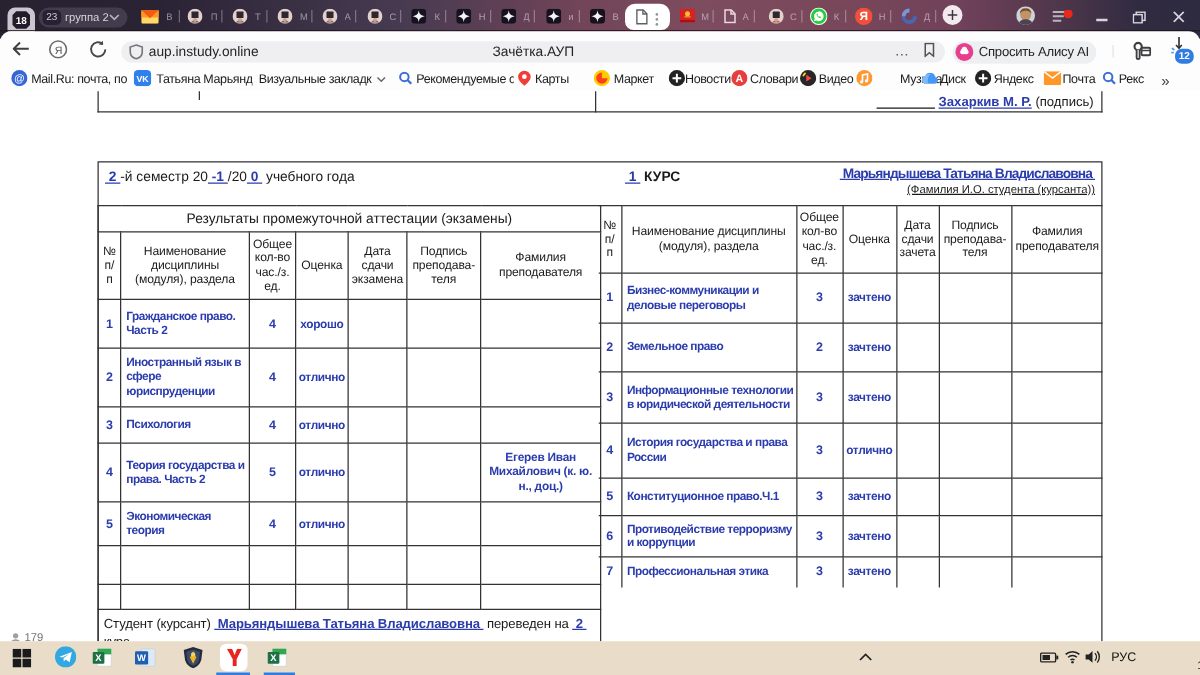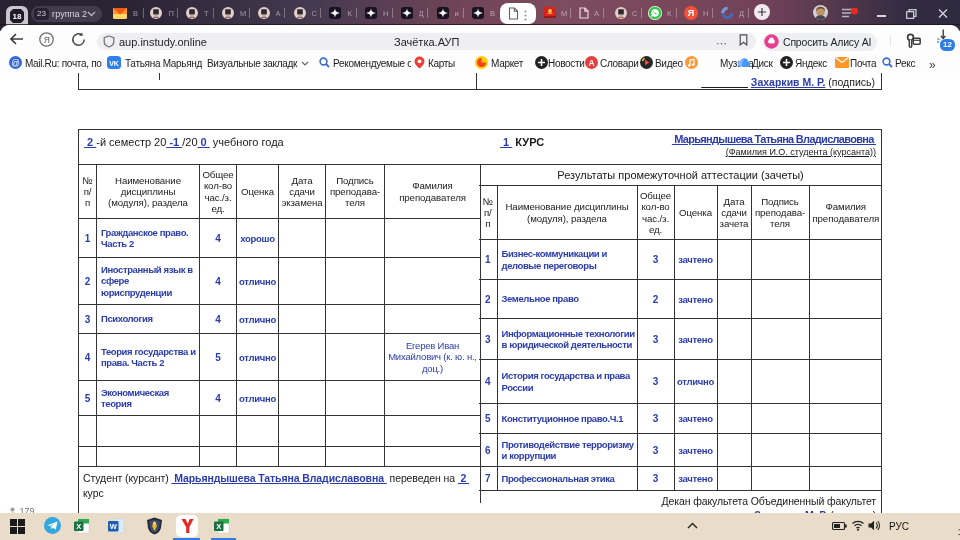--- a/index.html
+++ b/index.html
@@ -18,21 +18,21 @@
 #taskbar { position:absolute; z-index:20; left:0; top:513px; width:960px; height:27px; background:#e9ddc9; }
 .lk { color:#2b3cad; font-weight:bold; text-decoration:underline; }
 .bmt { position:absolute; top:4.5px; font-size:10px; letter-spacing:-0.3px; color:#1c1c1e; white-space:nowrap; overflow:hidden; }
 table.gt { position:absolute; border-collapse:collapse; table-layout:fixed; }
 table.gt td { border:1px solid #333336; font-size:10px; color:#1a1a1a; text-align:center; vertical-align:middle; padding:0 2px; overflow:hidden; }
 table.gt tr.grp td { font-size:11px; }
 table.gt tr.hdr td { line-height:1.15; font-size:9.7px; letter-spacing:-0.1px; }
 table.gt td.num { color:#2b3cad; font-weight:bold; }
 table.gt td.oc { color:#2b3cad; font-weight:bold; font-size:9.5px; letter-spacing:-0.3px; }
 table.gt td.dis { color:#2b3cad; font-weight:bold; text-align:left; padding:0 1px 0 4px; line-height:1.2; font-size:9.5px; letter-spacing:-0.4px; }
-table.gt td.fam { color:#2b3cad; font-weight:normal; line-height:1.2; font-size:9.5px; letter-spacing:-0.2px; }
+table.gt td.fam { color:#2b3cad; font-weight:bold; line-height:1.2; font-size:9.5px; letter-spacing:-0.2px; }
 table.rt td:first-child { border-left:none; }
 table.rt td:last-child { border-right:none; }
 table.gt tr:last-child td { border-bottom:none; }
 table.gt td.foot { font-size:10.5px; color:#1a1a1a; vertical-align:top; line-height:1.4; letter-spacing:-0.1px; }
 </style>
 </head>
 <body>
 <div id="stage">
   <div id="tabbar">
     <div class="abs" style="left:0; top:23.5px; width:960px; height:1.5px; background:rgba(30,18,28,0.8); z-index:5;"></div>
@@ -355,20 +355,23 @@
         <colgroup>
             <col style="width:18px">
             <col style="width:103px">
             <col style="width:37px">
             <col style="width:42px">
             <col style="width:47px">
             <col style="width:59px">
             <col style="width:96px">
           </colgroup>
         <tbody>
+            <tr class="grp">
+              <td colspan="7" style="height:21px;">Результаты промежуточной аттестации (экзамены)</td>
+            </tr>
         <tr class="hdr" style="height:54px;">
               <td>№ п/<br>п</td>
               <td>Наименование дисциплины (модуля), раздела</td>
               <td>Общее кол-во час./з. ед.</td>
               <td>Оценка</td>
               <td>Дата сдачи экзамена</td>
               <td>Подпись преподава- теля</td>
               <td>Фамилия преподавателя</td>
             </tr>
         <tr style="height:39px;">
@@ -444,23 +447,20 @@
         <colgroup>
             <col style="width:18px">
             <col style="width:140px">
             <col style="width:37px">
             <col style="width:43px">
             <col style="width:34px">
             <col style="width:58px">
             <col style="width:73px">
           </colgroup>
         <tbody>
-            <tr class="grp">
-              <td colspan="7" style="height:21px;">Результаты промежуточной аттестации (зачеты)</td>
-            </tr>
         <tr class="hdr" style="height:54px;">
               <td>№ п/<br>п</td>
               <td>Наименование дисциплины (модуля), раздела</td>
               <td>Общее кол-во час./з. ед.</td>
               <td>Оценка</td>
               <td>Дата сдачи зачета</td>
               <td>Подпись преподава- теля</td>
               <td>Фамилия преподавателя</td>
             </tr>
         <tr style="height:40px;">
@@ -518,23 +518,20 @@
               <td></td>
             </tr>
         <tr style="height:24px;">
               <td class="num">7</td>
               <td class="dis">Профессиональная этика</td>
               <td class="num">3</td>
               <td class="oc">зачтено</td>
               <td></td>
               <td></td>
               <td></td>
-            </tr>
-        <tr>
-              <td colspan="7" class="foot" style="height:32px; text-align:right; padding:2.5px 6px 0 6px;">Декан факультета Объединенный факультет<br><span style="text-decoration:underline; color:#1a1a1a;">&nbsp;&nbsp;&nbsp;&nbsp;&nbsp;&nbsp;&nbsp;&nbsp;&nbsp;&nbsp;&nbsp;&nbsp;&nbsp;&nbsp;&nbsp;&nbsp;&nbsp;</span> <span class="lk" style="font-size:10.5px;">Захаркив М. Р.</span> (подпись)</td>
             </tr>
       </tbody>
         </table>
     </div>
     <div class="abs" style="left:8px; top:429px;"><svg width="9" height="9" viewBox="0 0 9 9">
           <circle cx="4.5" cy="2.6" r="2.1" fill="#9aa0a6"></circle>
           <path d="M0.6 9 Q0.8 5.4 4.5 5.4 Q8.2 5.4 8.4 9 Z" fill="#9aa0a6"></path>
         </svg><span style="font-size:9px; color:#70757a; vertical-align:2px;"> 179</span></div>
   </div>
   <div id="taskbar">

